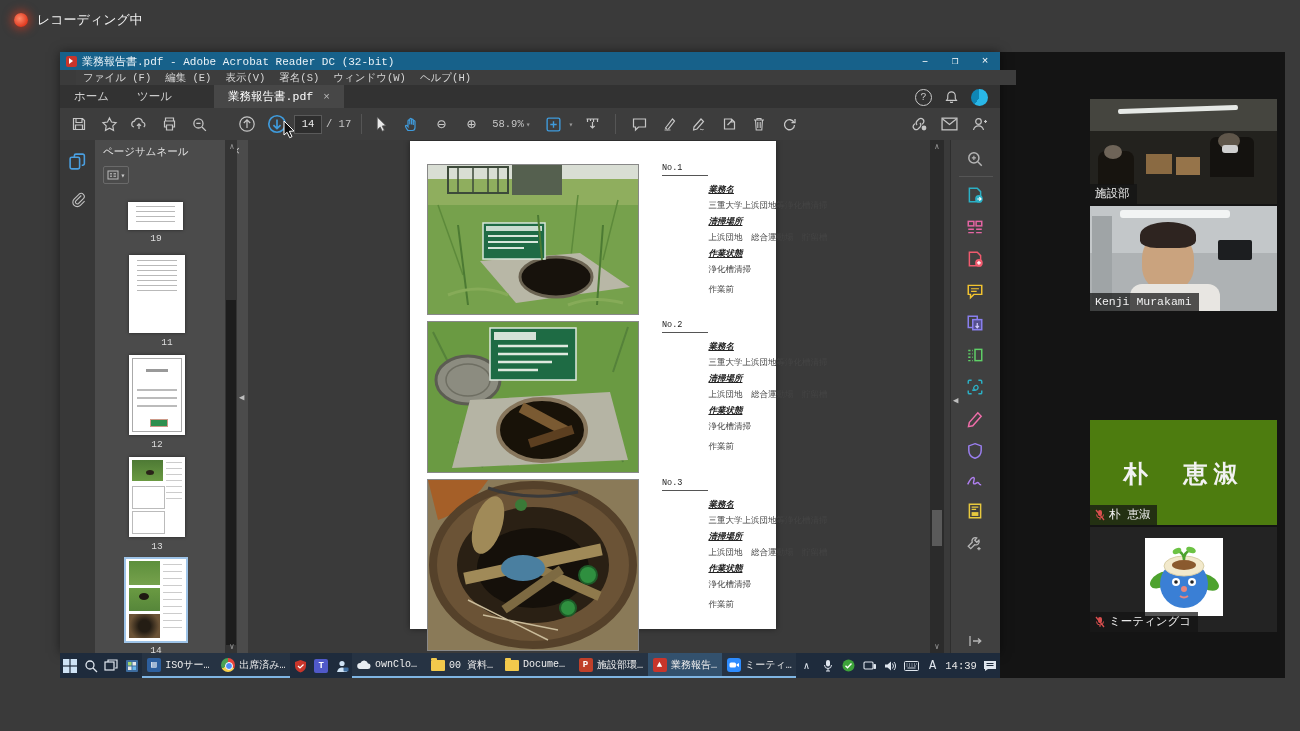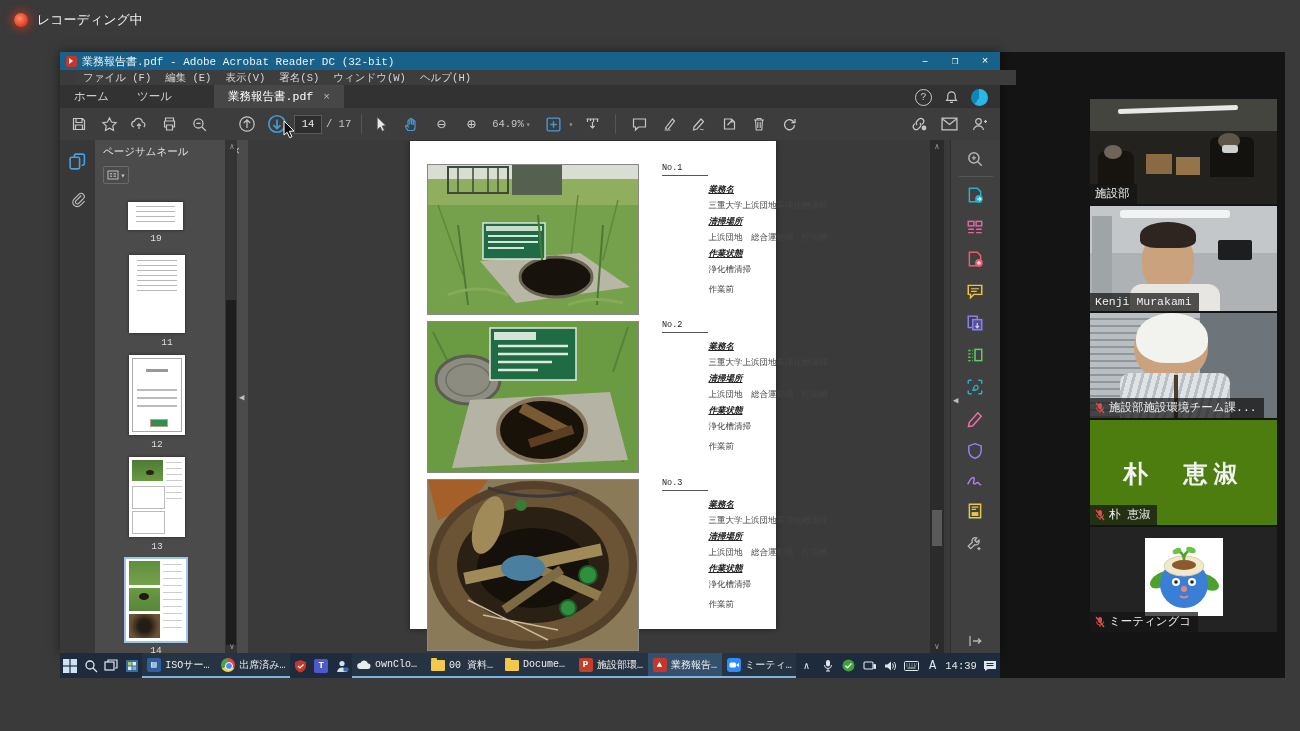--- a/index.html
+++ b/index.html
@@ -192,21 +192,21 @@
             <path d="M3 1l8 8-3.4.4 2 4-1.8.9-2-4L3 13z" fill="#e8e8e8" stroke="#555" stroke-width=".7"></path>
           </svg>
         </span>
       <span class="tbtn">
         <svg width="16" height="17" viewBox="0 0 16 16">
             <path d="M5 14c-1.5-1.8-3-4-2.4-4.8.5-.6 1.6 0 2.4 1V4.4c0-1.3 1.8-1.3 1.8 0V8 2.8c0-1.3 1.8-1.3 1.8 0V8 3.6c0-1.2 1.7-1.2 1.7 0V8.4 5c0-1.2 1.7-1.2 1.7 0v6c0 1.7-1 3-2.5 3z" fill="none" stroke="#3f9bdc" stroke-width="1.2"></path>
           </svg>
         </span>
       <span class="tbtn" style="font-size:15px;color:#c6c6c6;">⊖</span>
       <span class="tbtn" style="font-size:15px;color:#c6c6c6;">⊕</span>
-      <span class="zoomlvl">64.9%</span>
+      <span class="zoomlvl">58.9%</span>
       <span style="font-size:8px;color:#9a9a9a;margin-right:8px;">▾</span>
       <span class="tbtn">
         <svg width="17" height="17" viewBox="0 0 16 16">
             <rect x="2" y="2" width="12" height="12" rx="1.5" fill="none" stroke="#3f9bdc" stroke-width="1.3"></rect>
             <path d="M5 8h6 M8 5v6" stroke="#3f9bdc" stroke-width="1.3"></path>
           </svg>
         </span>
       <span style="font-size:8px;color:#9a9a9a;margin-right:4px;">▾</span>
       <span class="tbtn">
         <svg width="17" height="16" viewBox="0 0 16 16">
@@ -558,37 +558,20 @@
       <div class="abs" style="left:8px;top:52px;width:36px;height:34px;background:#17140f;border-radius:8px 8px 0 0;"></div>
       <div class="abs" style="left:14px;top:46px;width:18px;height:14px;background:#6e6458;border-radius:50%;"></div>
       <div class="abs" style="left:56px;top:55px;width:26px;height:20px;background:#8a6a42;"></div>
       <div class="abs" style="left:86px;top:58px;width:24px;height:18px;background:#96744a;"></div>
     </div>
     <span class="vlabel">
       <span>施設部</span>
     </span>
   </div>
 
-  <div class="vtile" style="top:313px;">
-    <div class="abs" style="left:0;top:0;width:187px;height:105px;background:repeating-linear-gradient(to bottom,#b9bec2 0 5px,#8f969c 5px 7px);">
-      <div class="abs" style="left:110px;top:0;width:77px;height:105px;background:#6d747a;"></div>
-      <div class="abs" style="left:44px;top:2px;width:74px;height:66px;background:#caa37e;border-radius:48%;"></div>
-      <div class="abs" style="left:46px;top:0px;width:72px;height:50px;background:#f2f2ee;border-radius:50% 50% 42% 42%;"></div>
-      <div class="abs" style="left:30px;top:60px;width:110px;height:45px;background:repeating-linear-gradient(105deg,#dfe3e6 0 5px,#b8c0c6 5px 8px);border-radius:10px 10px 0 0;"></div>
-      <div class="abs" style="left:84px;top:62px;width:4px;height:43px;background:#4a3f2e;"></div>
-    </div>
-    <span class="vlabel">
-      <svg width="10" height="12" viewBox="0 0 10 12">
-          <rect x="3" y="1" width="4" height="6" rx="2" fill="#d94f4f"></rect>
-          <path d="M1.5 5.5a3.5 3.5 0 0 0 7 0 M5 9v2" stroke="#d94f4f" stroke-width="1" fill="none"></path>
-          <path d="M1 1l8 10" stroke="#d94f4f" stroke-width="1.3"></path>
-        </svg>
-      <span>施設部施設環境チーム課...</span>
-    </span>
-  </div>
 
   <div class="vtile" style="top:420px;background:#4d7c0f;">
     <div class="bigname">朴　恵淑</div>
     <span class="vlabel">
       <svg width="10" height="12" viewBox="0 0 10 12">
           <rect x="3" y="1" width="4" height="6" rx="2" fill="#d94f4f"></rect>
           <path d="M1.5 5.5a3.5 3.5 0 0 0 7 0 M5 9v2" stroke="#d94f4f" stroke-width="1" fill="none"></path>
           <path d="M1 1l8 10" stroke="#d94f4f" stroke-width="1.3"></path>
         </svg>
       <span>朴 恵淑</span>

